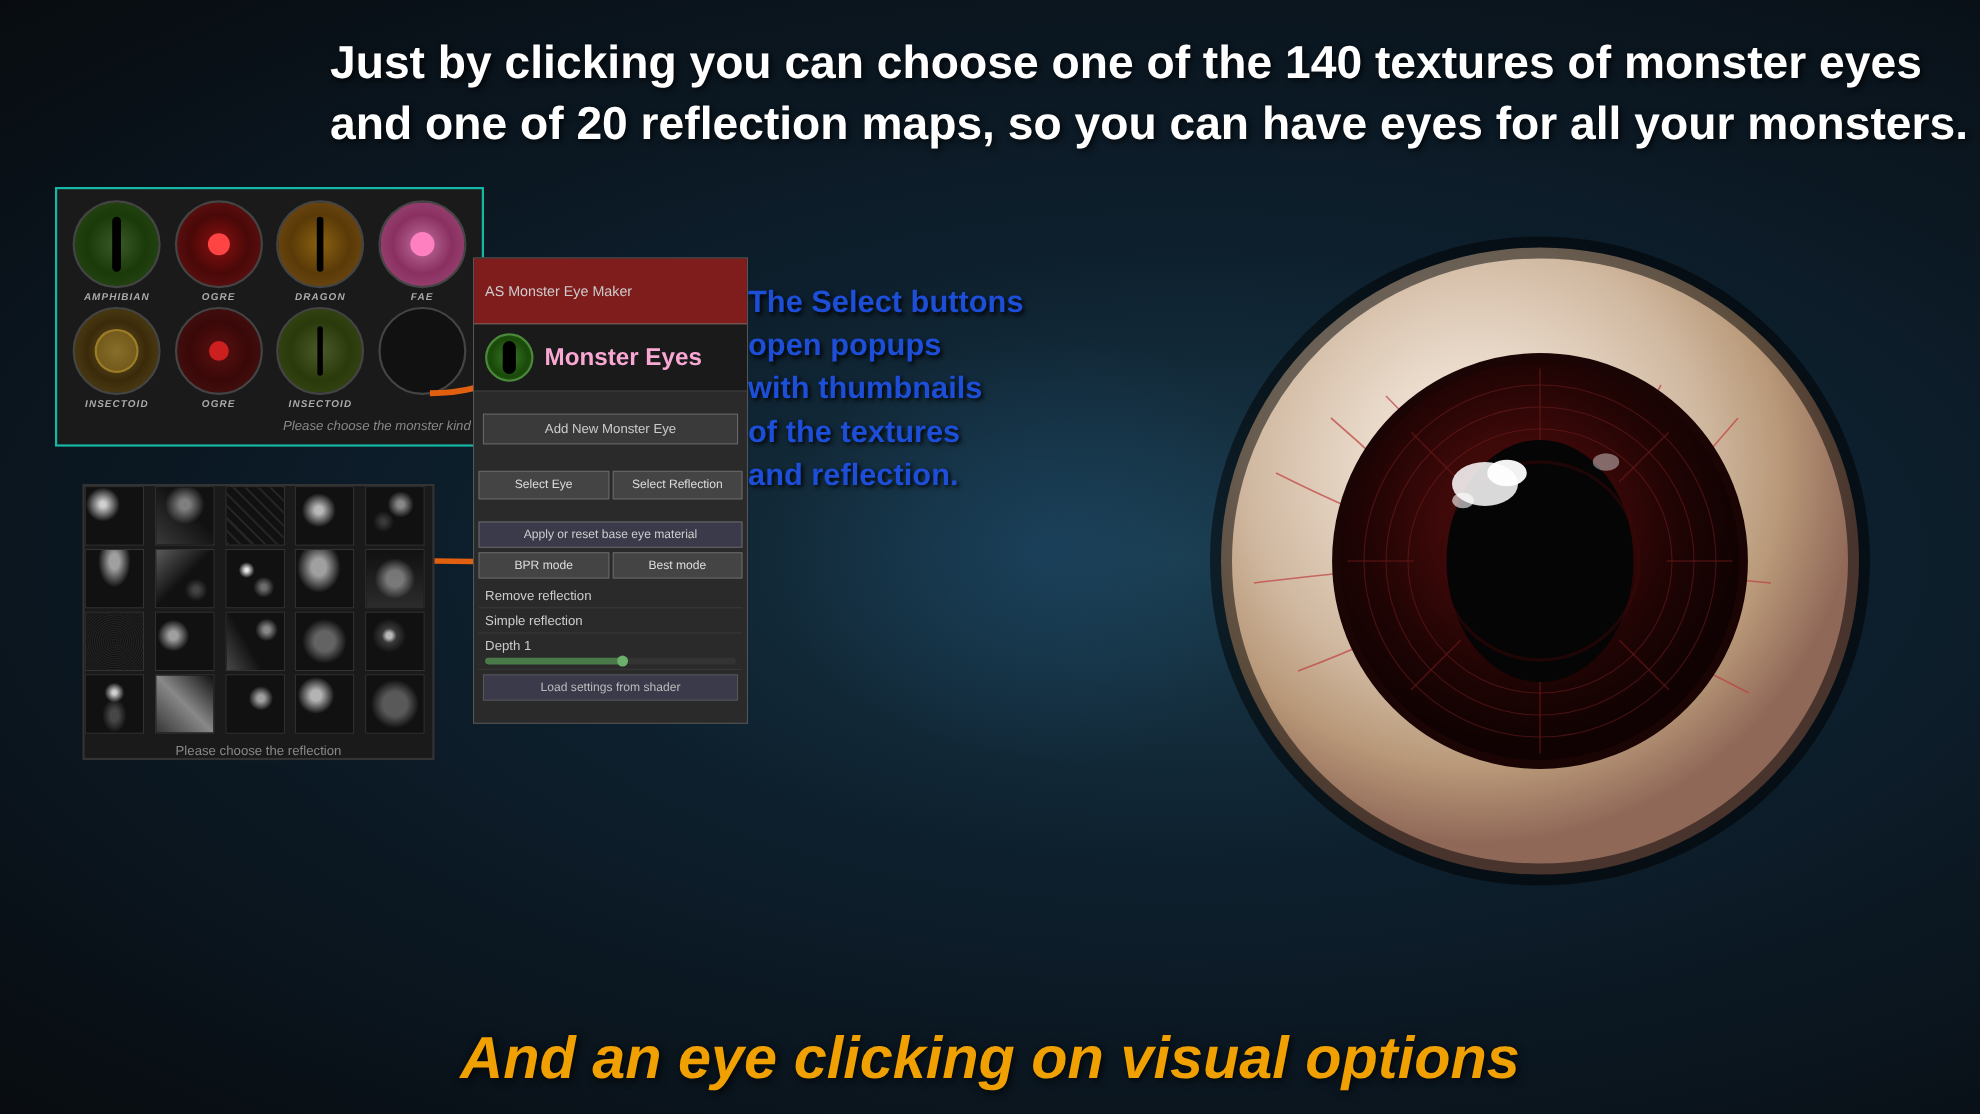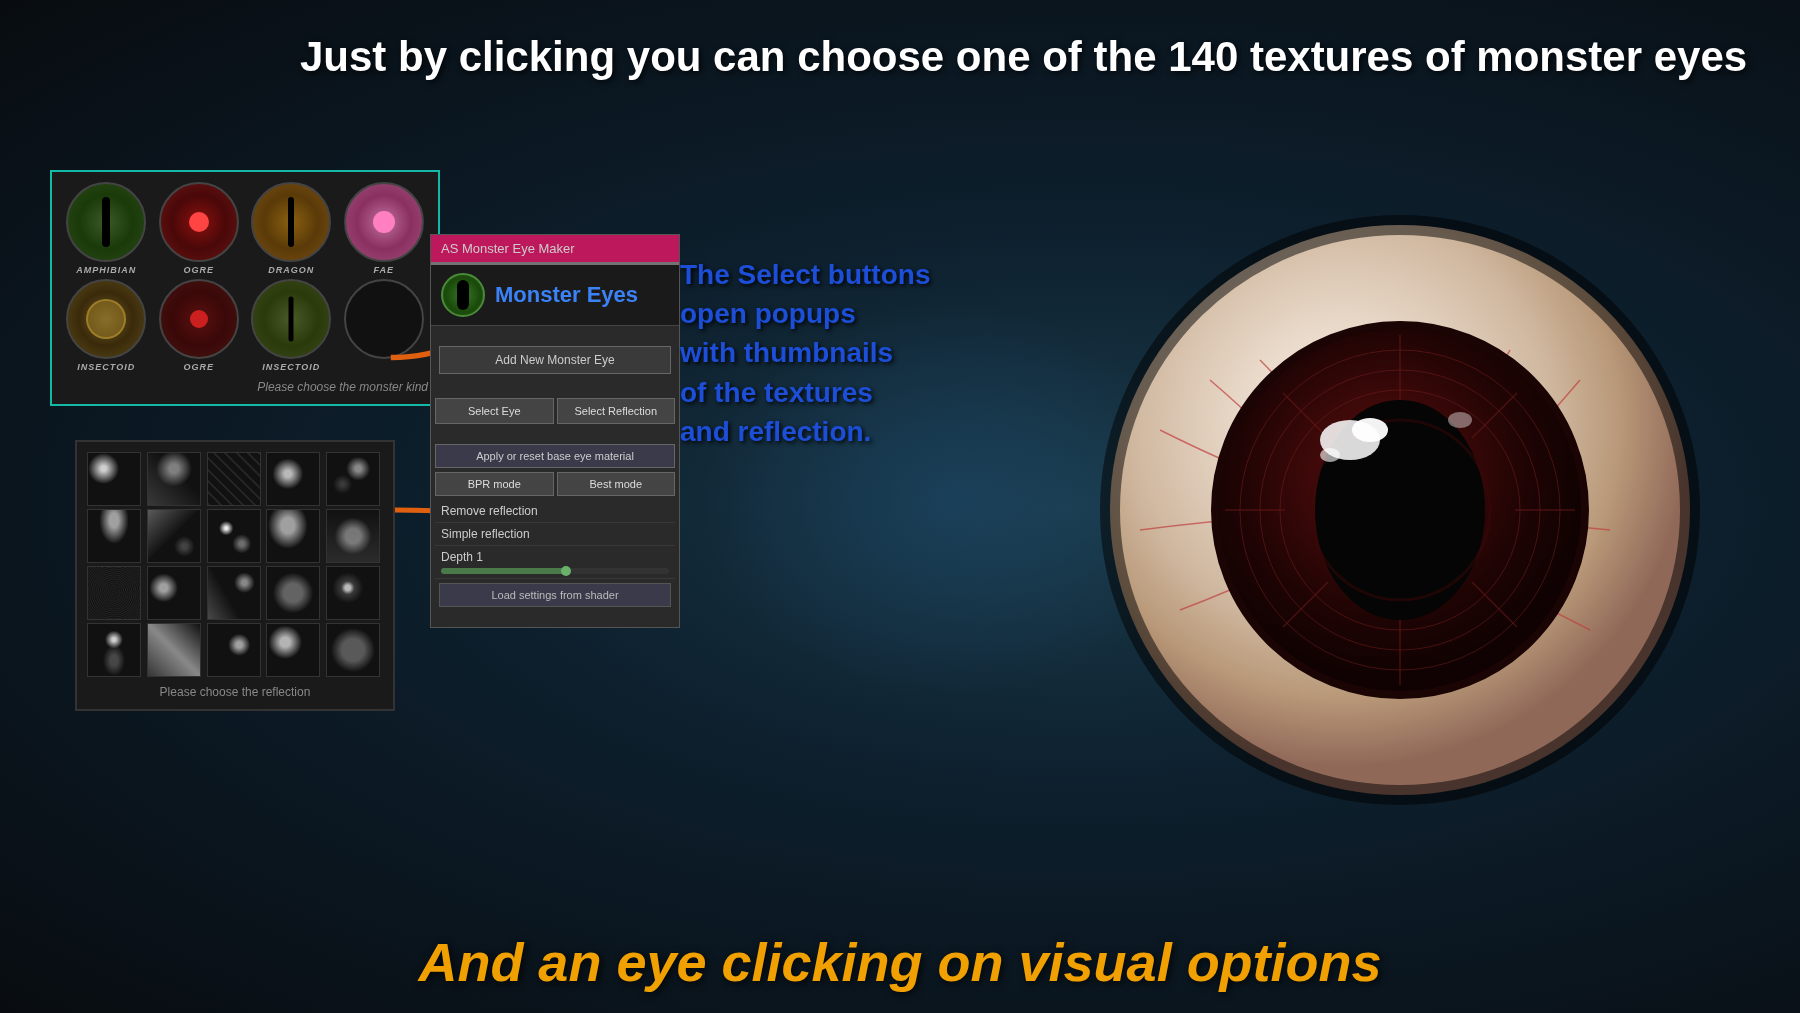--- a/index.html
+++ b/index.html
@@ -99,21 +99,20 @@
     }
 
     
     .reflection-grid-container {
       position: absolute;
       top: 440px;
       left: 75px;
       width: 320px;
       background: #1a1a1a;
       border: 2px solid #333;
-      padding: 10px;
     }
     .reflection-grid {
       display: grid;
       grid-template-columns: repeat(5, 1fr);
       gap: 3px;
     }
     .reflection-cell {
       width: 54px;
       height: 54px;
       background: #111;
@@ -161,25 +160,25 @@
     
     .plugin-panel {
       position: absolute;
       top: 234px;
       left: 430px;
       width: 250px;
       background: #2a2a2a;
       border: 1px solid #555;
     }
     .plugin-title-bar {
-      background: #be185d;
-      padding: 6px 10px;
+      background: #7f1d1d;
+      padding: 22px 10px;
       color: #ccc;
       font-size: 13px;
-      border-bottom: 3px solid #737373;
+      border-bottom: 1px solid #737373;
     }
     .plugin-logo {
       display: flex;
       align-items: center;
       padding: 8px 10px;
       background: #1a1a1a;
       border-bottom: 1px solid #444;
     }
     .logo-icon {
       width: 44px;
@@ -196,21 +195,21 @@
       position: absolute;
       top: 50%;
       left: 50%;
       transform: translate(-50%, -50%);
       width: 12px;
       height: 30px;
       background: #000;
       border-radius: 6px;
     }
     .logo-text {
-      color: #3b82f6;
+      color: #f9a8d4;
       font-size: 22px;
       font-weight: bold;
     }
     .plugin-btn-row {
       display: flex;
       padding: 4px;
       gap: 3px;
     }
     .plugin-btn {
       flex: 1;
@@ -370,20 +369,21 @@
       text-shadow: 2px 2px 8px rgba(0,0,0,0.8);
     }
   </style>
 </head>
 <body>
 
 <div style="position:absolute;top:300px;left:700px;width:500px;height:400px;background:radial-gradient(ellipse, rgba(30,80,120,0.4) 0%, transparent 70%);pointer-events:none;"></div>
 
 <div class="header-text">
   <div>Just by clicking you can choose one of the 140 textures of monster eyes</div>
+  <div>and one of 20 reflection maps, so you can have eyes for all your monsters.</div>
 </div>
 
 <div class="monster-grid-container">
   <div class="monster-grid">
 
     <div class="monster-cell">
       <div class="monster-thumb amphibian">
         <div class="pupil-slit"></div>
       </div>
       <div class="monster-label">AMPHIBIAN</div>

